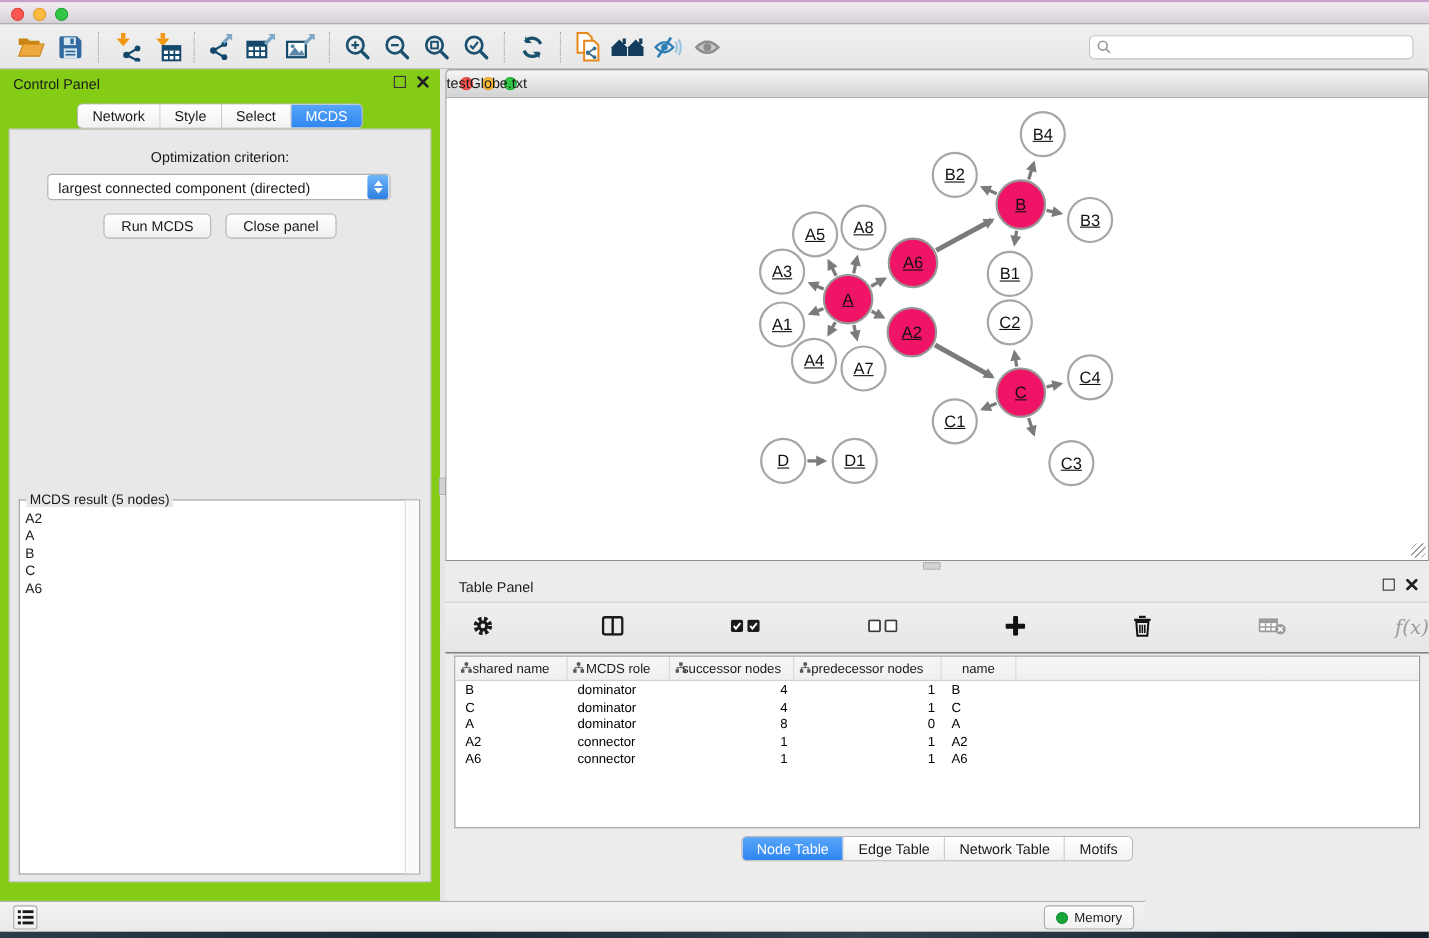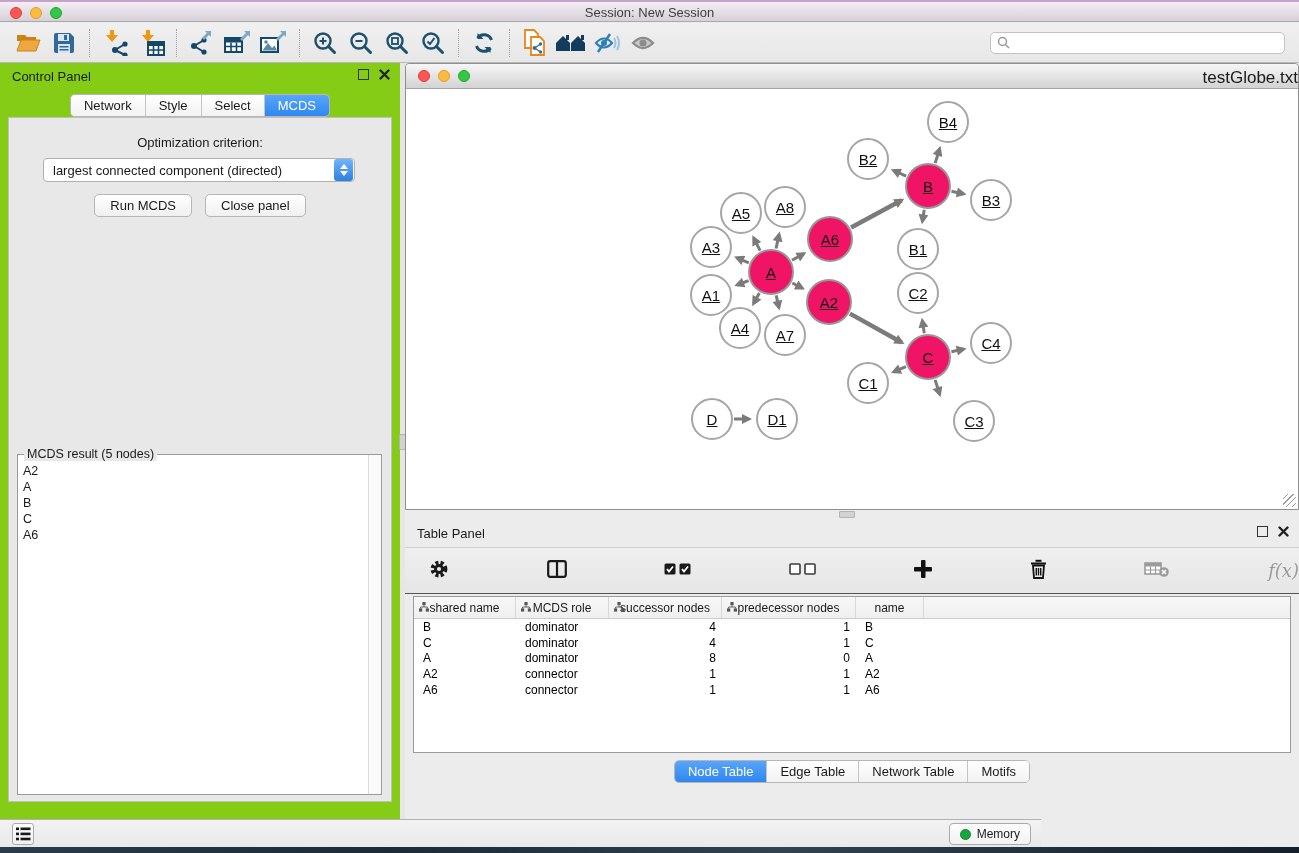--- a/index.html
+++ b/index.html
@@ -58,21 +58,21 @@
   .v-grip { position:absolute; left:-1px; top:371px; width:7px; height:16px; background:#d2d2d2; border:1px solid #b3b3b3; border-radius:1px;}
   .h-divider { position:absolute; left:405px; top:510px; width:894px; height:10px; background:#ececec; }
   .h-grip { position:absolute; left:434px; top:1px; width:16px; height:7px; background:#d2d2d2; border:1px solid #b3b3b3; border-radius:1px;}
 
   
   .net-window { position:absolute; left:405px; top:63px; width:894px; height:447px; background:#fff;
     border:1px solid #8f8f8f; border-radius:4px 4px 0 0; }
   .nw-titlebar { position:absolute; left:0; right:0; top:0; height:25px; background:linear-gradient(#f6f6f6,#d2d2d2);
     border-bottom:1px solid #a5a5a5; border-radius:4px 4px 0 0; }
   .nw-lights { position:absolute; left:12px; top:6px; display:flex; gap:8px; }
-  .nw-title { position:absolute; left:0; right:0; top:4px; text-align:right; font-size:17px; color:#1a1a1a; }
+  .nw-title { position:absolute; left:0; right:0; top:4px; text-align:left; font-size:13px; color:#1a1a1a; }
   .nw-canvas { position:absolute; left:0; right:0; top:26px; bottom:0; background:#fff; overflow:hidden; }
   .nw-canvas svg { position:absolute; left:0; top:0; }
   .gnode { position:absolute; width:42px; height:42px; border-radius:50%; background:#fff; border:2px solid #a6a6a6;
     display:flex; align-items:center; justify-content:center; font-size:15px; color:#111; transform:translate(-50%,-50%);text-decoration:underline; }
   .gnode.mcds { width:46px; height:46px; background:#f01466; border-color:#979797; }
   .resize-corner { position:absolute; right:2px; bottom:2px; width:13px; height:13px;
     background:repeating-linear-gradient(135deg, transparent 0 3px, #9c9c9c 3px 4px); }
 
   
   .table-panel { position:absolute; left:405px; top:520px; width:894px; height:299px; background:#ececec; }
@@ -106,21 +106,20 @@
 </style>
 </head>
 <body>
 
 <div class="titlebar">
   <div class="lights">
     <span class="light red"></span>
     <span class="light yellow"></span>
     <span class="light green"></span>
   </div>
-  <div class="title-text">Session: New Session</div>
 </div>
 
 <div class="toolbar">
   <div class="tbtn">
     <svg width="26" height="22" viewBox="0 0 26 22">
       <path d="M2 3 h8 l2 2 h9 v4 H2 z" fill="#c98413"></path>
       <path d="M2 19 L6 8 H25 L21 19 Z" fill="#eda93f" stroke="#c98413" stroke-width="1"></path>
     </svg>
   </div>
   <div class="tbtn">

